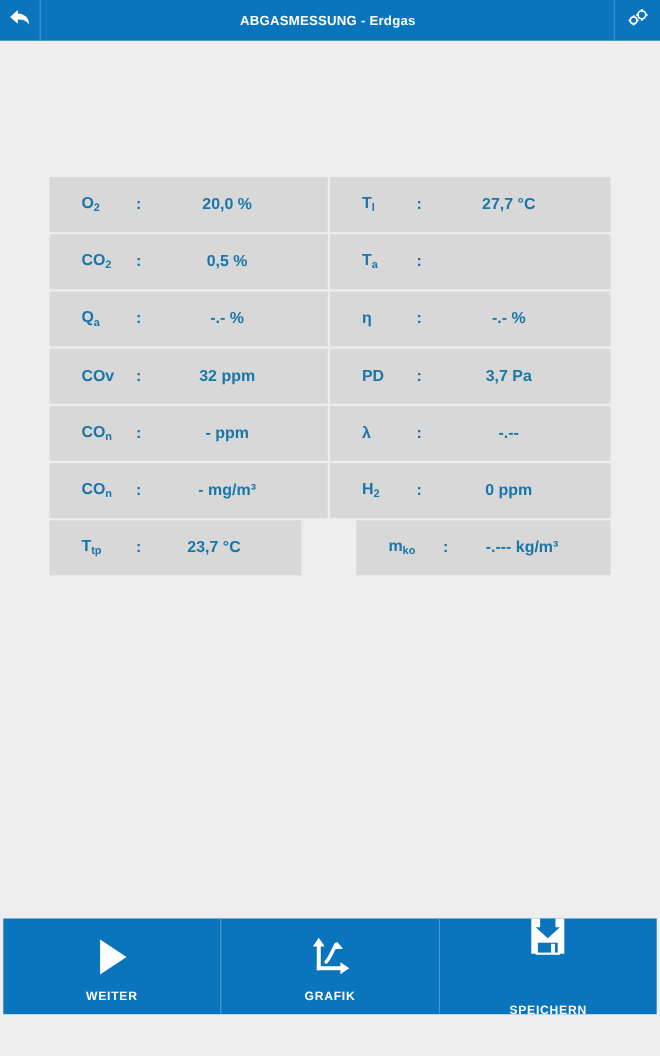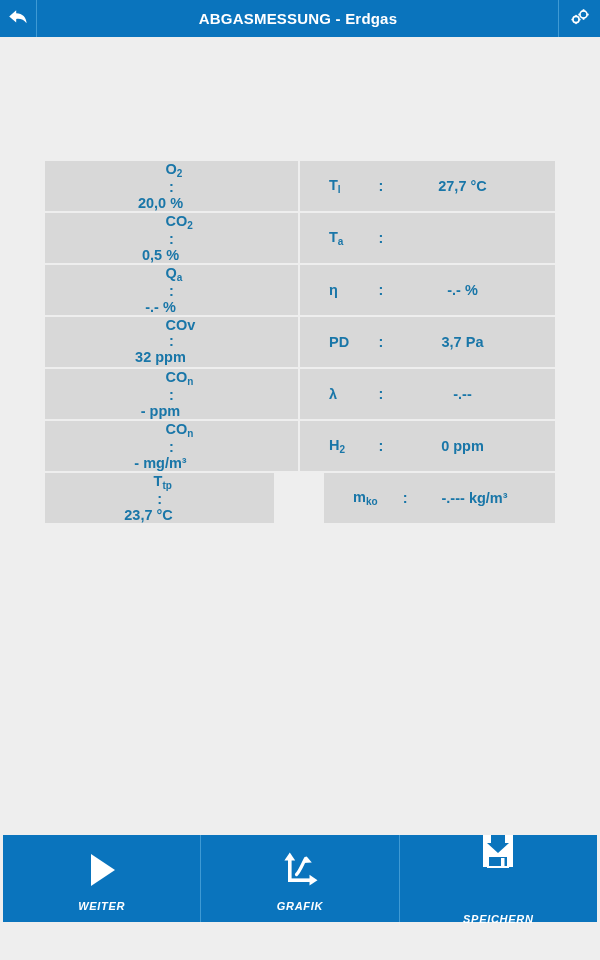--- a/index.html
+++ b/index.html
@@ -32,21 +32,21 @@
     justify-content: center;
     border-right: 1px solid #3f9ad4;
     box-sizing: border-box;
   }
   .appbar-title {
     flex: 1;
     display: flex;
     align-items: center;
     justify-content: center;
     color: #ffffff;
-    font-size: 15px;
+    font-size: 12px;
     font-weight: bold;
     letter-spacing: 0.2px;
     border-right: 1px solid #3f9ad4;
     box-sizing: border-box;
     padding-left: 1px;
   }
   .appbar-settings {
     width: 41px;
     display: flex;
     align-items: center;
@@ -71,21 +71,21 @@
   .tcell {
     width: 255px;
     box-sizing: border-box;
     background: #d8d8d8;
     display: flex;
     align-items: center;
     color: #1976a8;
     font-size: 14.5px;
     font-weight: bold;
   }
-  .tcell.left-col { border-right: 2px solid #eeeeee; flex-direction: column; }
+  .tcell.left-col { border-right: 2px solid #eeeeee; }
   .tcell .lbl {
     width: 70px;
     padding-left: 29px;
     box-sizing: border-box;
     text-align: left;
     white-space: nowrap;
   }
   .tcell .colon {
     width: 22px;
     text-align: center;
@@ -114,21 +114,20 @@
   .bottom-btn {
     flex: 1;
     background: #0a74bd;
     border-right: 1px solid #3f9ad4;
     box-sizing: border-box;
     display: flex;
     flex-direction: column;
     align-items: center;
     justify-content: center;
     color: #ffffff;
-    font-style: italic;
   }
   .bottom-btn:last-child { border-right: none; gap: 32px; }
   .bottom-btn .icon-box {
     height: 44px;
     display: flex;
     align-items: flex-end;
     justify-content: center;
   }
   .bottom-btn .btn-label {
     margin-top: 10px;

